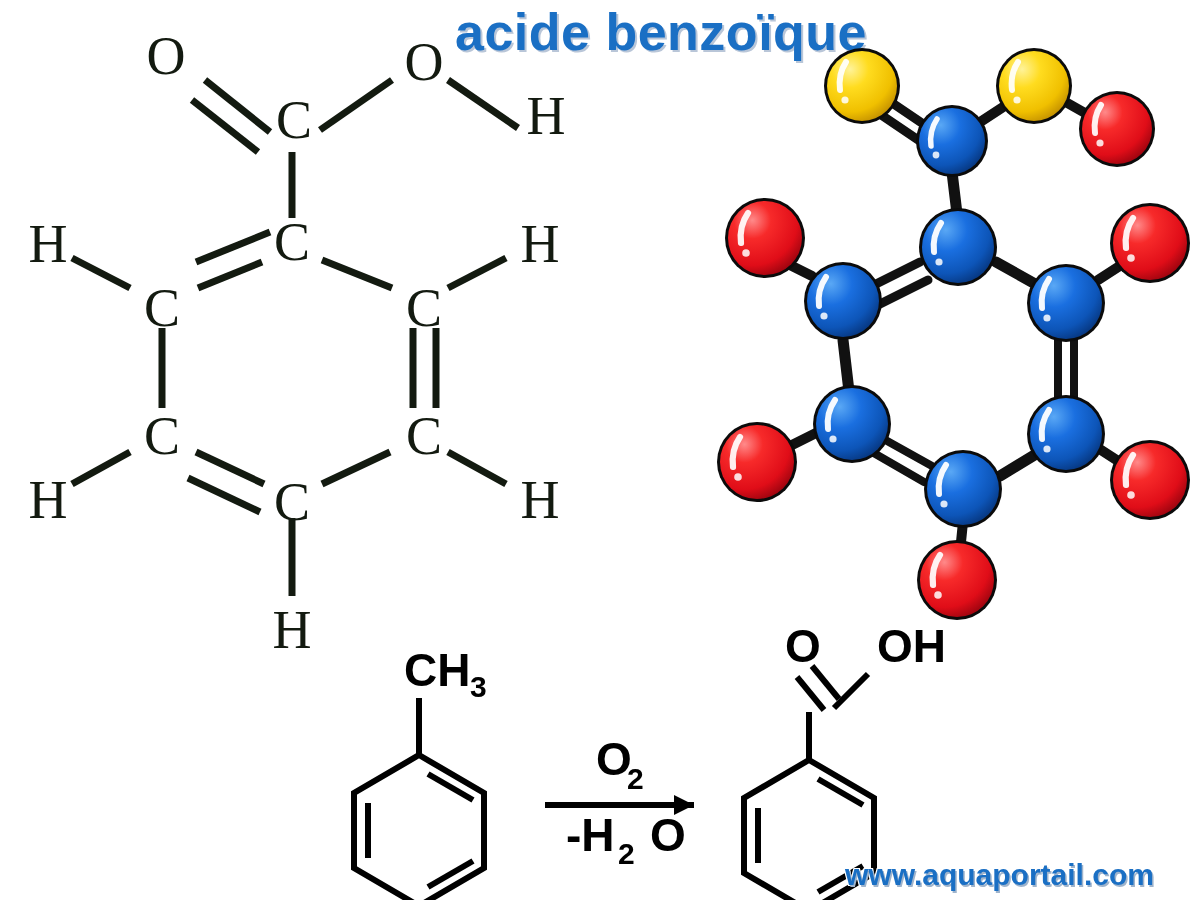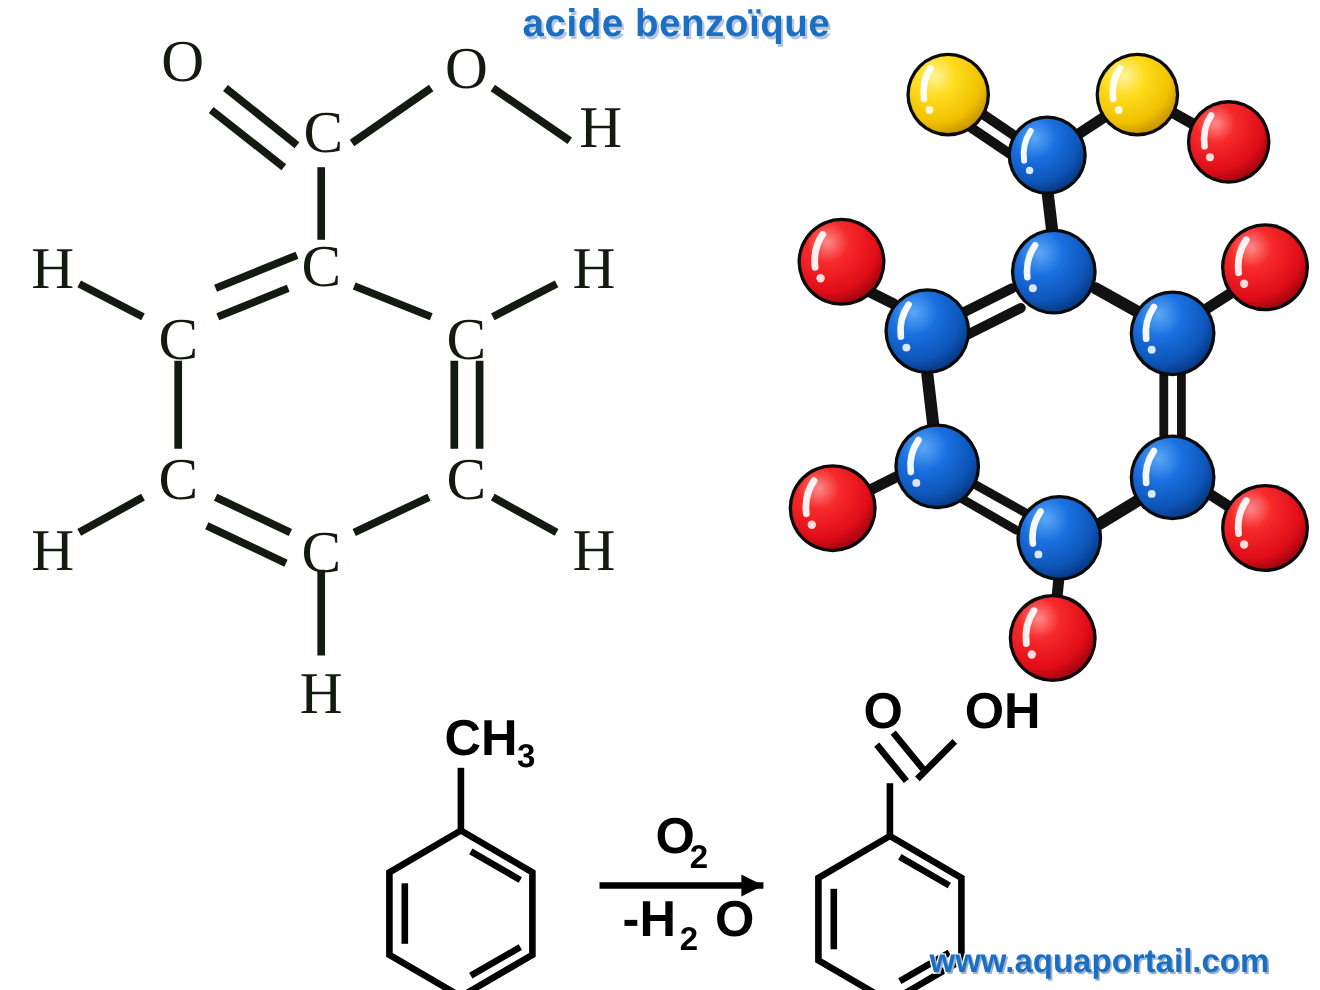--- a/index.html
+++ b/index.html
@@ -15,31 +15,30 @@
     overflow: hidden;
     font-family: "Liberation Sans", sans-serif;
   }
 
   
   #title {
     position: absolute;
     left: 455px;
     top: 2px;
     font-family: "Liberation Sans", sans-serif;
-    font-size: 35px;
+    font-size: 52px;
     font-weight: bold;
     color: #1a6fc4;
     letter-spacing: 0.5px;
     text-shadow:
       2px 2px 0 #b9c6d8,
       -1px -1px 0 #ffffff,
       1px -1px 0 #ffffff,
       -1px 1px 0 #ffffff;
     white-space: nowrap;
-    margin-left: 20px;
   }
 
   
   #watermark {
     position: absolute;
     left: 845px;
     top: 858px;
     font-family: "Liberation Sans", sans-serif;
     font-size: 30px;
     font-weight: bold;

